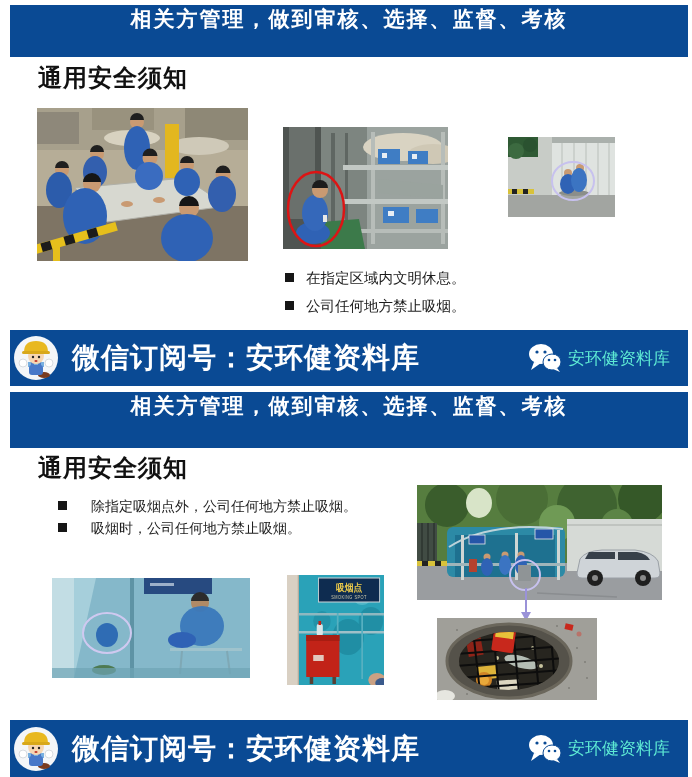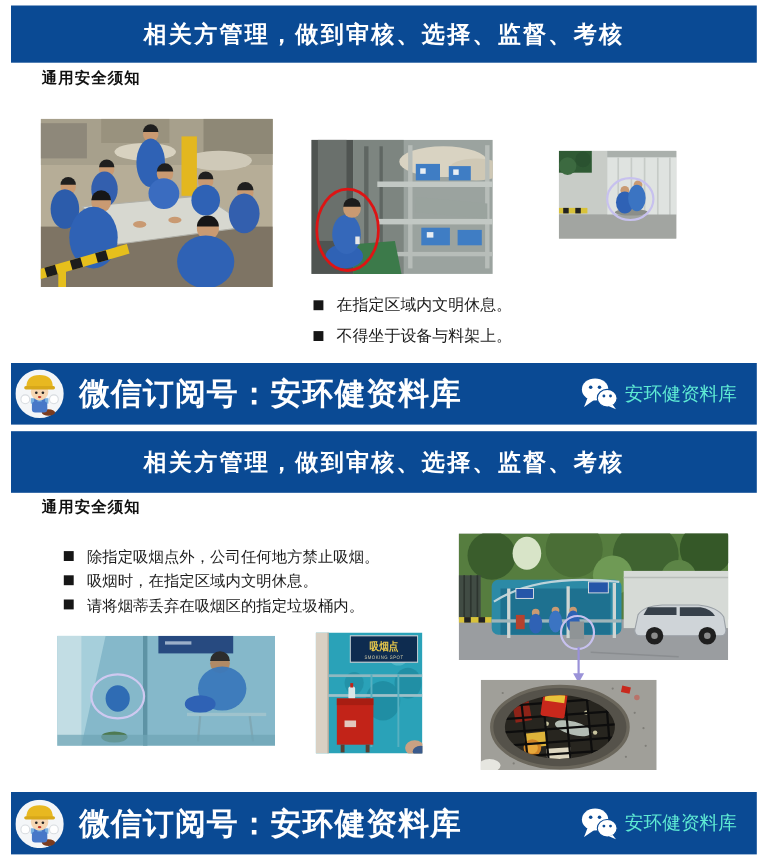--- a/index.html
+++ b/index.html
@@ -7,31 +7,31 @@
     --body-text:#1c1c1c;
     --red-circle:#dd1414;
     --lavender-circle:#c7c1ee;
   }
   html,body{margin:0;padding:0;background:#ffffff;}
   .page{
     position:relative;width:692px;height:777px;background:#ffffff;
     font-family:"Liberation Sans","DejaVu Sans",sans-serif;overflow:hidden;
   }
   .bar{position:absolute;background:var(--bar-blue);}
-  .header-bar{display:flex;align-items:center;justify-content:center;}
+  .header-bar{display:flex;align-items:flex-start;justify-content:center;}
   .header-bar .htitle{color:#ffffff;font-size:21px;font-weight:bold;letter-spacing:2px;margin:0;white-space:nowrap;}
-  .section-title{position:absolute;margin:0;font-size:14px;font-weight:bold;color:#111;letter-spacing:1px;}
+  .section-title{position:absolute;margin:0;font-size:24px;font-weight:bold;color:#111;letter-spacing:1px;}
   .bullets{position:absolute;list-style:none;margin:0;padding:0;}
   .bullets li{display:flex;align-items:flex-start;color:var(--body-text);}
   .bullets .sq{width:9px;height:9px;background:#161616;flex:none;margin-top:4px;margin-right:12px;}
   .s1-bullets{left:285px;top:264px;}
   .s1-bullets li{font-size:14.5px;line-height:28px;}
   .s1-bullets .sq{margin-top:9px;}
   .s2-bullets{left:58px;top:495px;}
-  .s2-bullets li{font-size:14px;line-height:22px;}
+  .s2-bullets li{font-size:14px;line-height:22px;gap:12px;}
   .s2-bullets .sq{margin-top:6px;}
   .photo{position:absolute;}
   .photo svg{display:block;width:100%;height:100%;}
   
   .s1-header{left:10px;top:5px;width:678px;height:52px;}
   .s1-section{left:38px;top:62px;}
   .p1{left:37px;top:108px;width:211px;height:153px;}
   .p2{left:283px;top:127px;width:165px;height:122px;}
   .p3{left:508px;top:137px;width:107px;height:80px;}
   .s1-footer{left:10px;top:330px;width:678px;height:56px;}
@@ -184,21 +184,21 @@
       </svg>
     </div>
 
     <ul class="bullets s1-bullets">
       <li>
         <span class="sq"></span>
         <span>在指定区域内文明休息。</span>
       </li>
       <li>
         <span class="sq"></span>
-        <span>不得坐于设备与料架上。</span>
+        <span>公司任何地方禁止吸烟。</span>
       </li>
     </ul>
 
     <footer class="bar footer-bar s1-footer">
       <span class="avatar">
         <svg viewBox="0 0 44 44">
           <circle cx="22" cy="22" r="22" fill="#f4f6f8"></circle>
           <ellipse cx="30" cy="39" rx="6" ry="3" fill="#7a3c20"></ellipse>
           <circle cx="9" cy="27" r="4" fill="#ffffff" stroke="#d8dce0"></circle>
           <circle cx="35" cy="27" r="4" fill="#ffffff" stroke="#d8dce0"></circle>
@@ -240,25 +240,21 @@
 
     <h2 class="section-title s2-section">通用安全须知</h2>
 
     <ul class="bullets s2-bullets">
       <li>
         <span class="sq"></span>
         <span>除指定吸烟点外，公司任何地方禁止吸烟。</span>
       </li>
       <li>
         <span class="sq"></span>
-        <span>吸烟时，在指定区域内文明休息。</span>
-      </li>
-      <li>
-        <span class="sq"></span>
-        <span>请将烟蒂丢弃在吸烟区的指定垃圾桶内。</span>
+        <span>吸烟时，公司任何地方禁止吸烟。</span>
       </li>
     </ul>
 
     <div class="photo p4">
       <svg viewBox="0 0 245 115" preserveAspectRatio="none">
         <rect width="245" height="115" fill="#9a9da0"></rect>
         <rect width="245" height="78" fill="#567d3f"></rect>
         <circle cx="30" cy="20" r="22" fill="#3a5d2c"></circle>
         <circle cx="105" cy="14" r="26" fill="#4a6e36"></circle>
         <circle cx="170" cy="20" r="30" fill="#3f6330"></circle>

